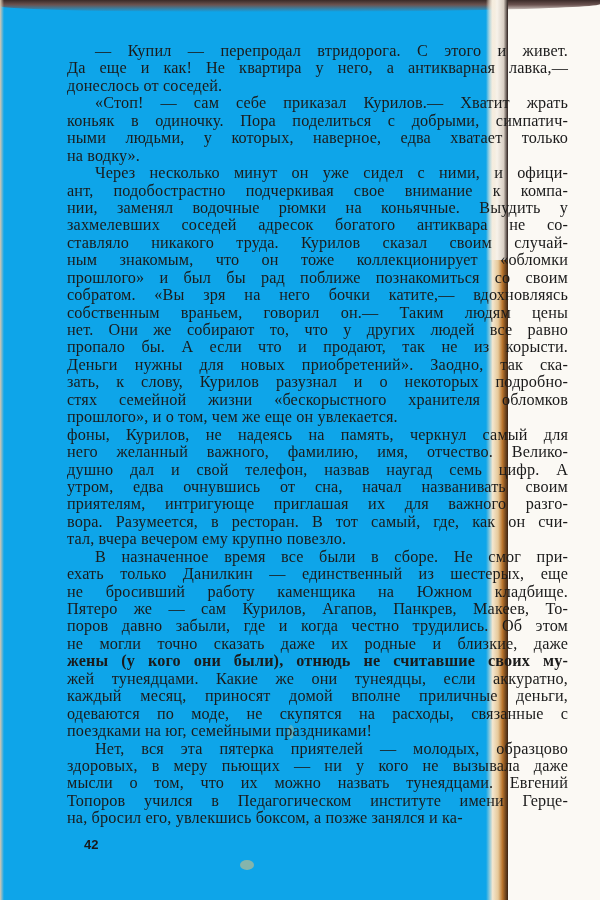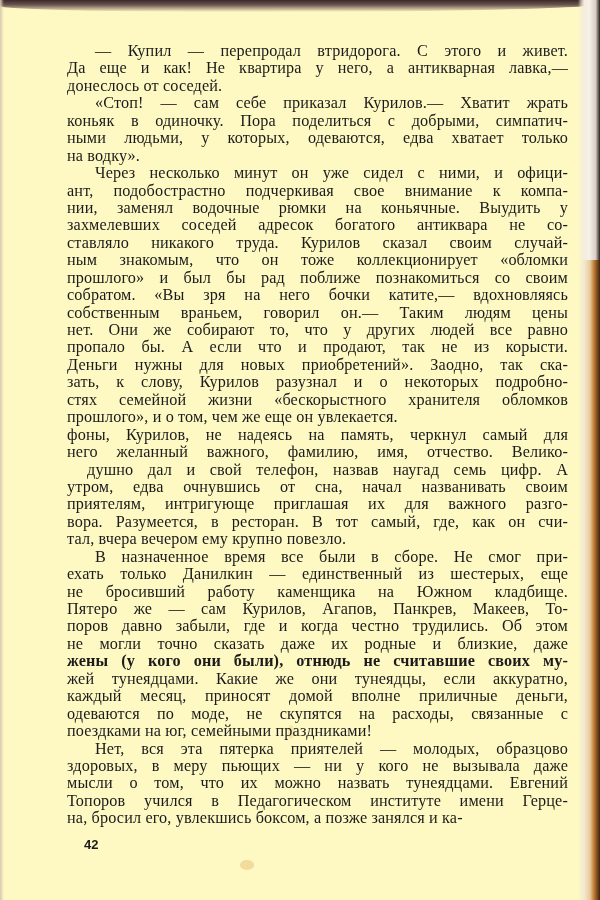--- a/index.html
+++ b/index.html
@@ -1,22 +1,22 @@
 <!DOCTYPE html>
 <html><head>
 <meta charset="utf-8">
 <style>
   html, body { margin:0; padding:0; }
   body {
     width:600px; height:900px; overflow:hidden; position:relative;
     background:#fbf9f4;
   }
   .page {
-    position:absolute; left:0; top:0; width:600px; height:900px;
-    background:#fef9c3;
+    position:absolute; left:0; top:0; width:508px; height:900px;
+    background:#0ea5e9;
   }
   .top-shadow {
     position:absolute; left:0; top:0; width:600px; height:12px;
     background:linear-gradient(to bottom, #3a2a28 0%, #6b5350 40%, rgba(250,248,243,0) 100%);
     border-radius:0 0 60% 40% / 0 0 8px 6px;
   }
   .right-edge {
     position:absolute; right:0; top:0; width:22px; height:900px;
     background:linear-gradient(to right, rgba(252,250,245,0) 0%, #f3e6cf 30%, #e7c99a 55%, #b8742d 75%, #3a2212 100%);
   }
@@ -60,21 +60,21 @@
 
   <div class="text-block" id="text-block">
       <div>
         <span class="line indent" style="display: block;">— Купил — перепродал втридорога. С этого и живет.</span>
         <span class="line" style="display: block;">Да еще и как! Не квартира у него, а антикварная лавка,—</span>
         <span class="line last">донеслось от соседей.</span>
       </div>
       <div>
         <span class="line indent" style="display: block;">«Стоп! — сам себе приказал Курилов.— Хватит жрать</span>
         <span class="line" style="display: block;">коньяк в одиночку. Пора поделиться с добрыми, симпатич-</span>
-        <span class="line" style="display: block;">ными людьми, у которых, одеваются, едва хватает только</span>
+        <span class="line" style="display: block;">ными людьми, у которых, наверное, едва хватает только</span>
         <span class="line last">на водку».</span>
       </div>
       <div>
         <span class="line indent" style="display: block;">Через несколько минут он уже сидел с ними, и офици-</span>
         <span class="line" style="display: block;">ант, подобострастно подчеркивая свое внимание к компа-</span>
         <span class="line" style="display: block;">нии, заменял водочные рюмки на коньячные. Выудить у</span>
         <span class="line" style="display: block;">захмелевших соседей адресок богатого антиквара не со-</span>
         <span class="line" style="display: block;">ставляло никакого труда. Курилов сказал своим случай-</span>
         <span class="line" style="display: block;">ным знакомым, что он тоже коллекционирует «обломки</span>
         <span class="line" style="display: block;">прошлого» и был бы рад поближе познакомиться со своим</span>
@@ -83,21 +83,21 @@
         <span class="line" style="display: block;">нет. Они же собирают то, что у других людей все равно</span>
         <span class="line" style="display: block;">пропало бы. А если что и продают, так не из корысти.</span>
         <span class="line" style="display: block;">Деньги нужны для новых приобретений». Заодно, так ска-</span>
         <span class="line" style="display: block;">зать, к слову, Курилов разузнал и о некоторых подробно-</span>
         <span class="line" style="display: block;">стях семейной жизни «бескорыстного хранителя обломков</span>
         <span class="line last">прошлого», и о том, чем же еще он увлекается.</span>
       </div>
       <div>
         <span class="line" style="display: block;">фоны, Курилов, не надеясь на память, черкнул самый для</span>
         <span class="line" style="display: block;">него желанный важного, фамилию, имя, отчество. Велико-</span>
-        <span class="line" style="display: block; margin-left: 20px;">душно дал и свой телефон, назвав наугад семь цифр. А</span>
+        <span class="line" style="display: block;">душно дал и свой телефон, назвав наугад семь цифр. А</span>
         <span class="line" style="display: block;">утром, едва очнувшись от сна, начал названивать своим</span>
         <span class="line" style="display: block;">приятелям, интригующе приглашая их для важного разго-</span>
         <span class="line" style="display: block;">вора. Разумеется, в ресторан. В тот самый, где, как он счи-</span>
         <span class="line last">тал, вчера вечером ему крупно повезло.</span>
       </div>
       <div>
         <span class="line indent" style="display: block;">В назначенное время все были в сборе. Не смог при-</span>
         <span class="line" style="display: block;">ехать только Данилкин — единственный из шестерых, еще</span>
         <span class="line" style="display: block;">не бросивший работу каменщика на Южном кладбище.</span>
         <span class="line" style="display: block;">Пятеро же — сам Курилов, Агапов, Панкрев, Макеев, То-</span>

